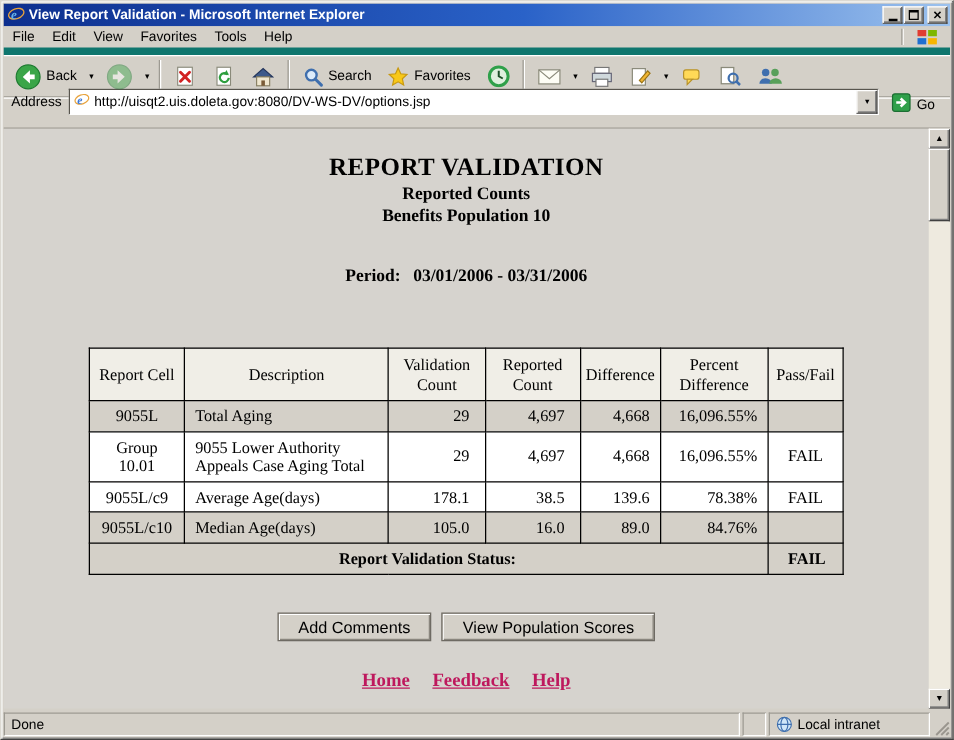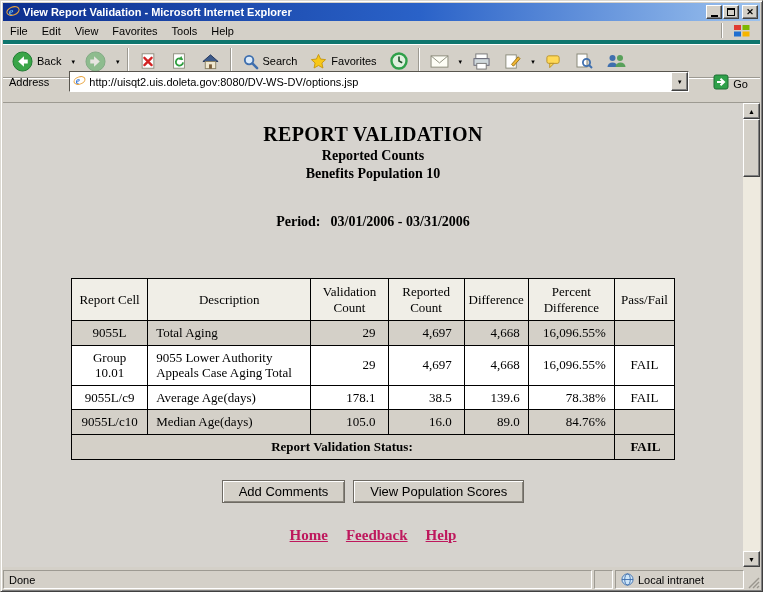--- a/index.html
+++ b/index.html
@@ -20,37 +20,37 @@
   .win-btns{display:flex;gap:1px;}
   .wbtn{width:16px;height:14px;background:#d4d0c8;border:1px solid;
     border-color:#fff #404040 #404040 #fff;box-shadow:inset -1px -1px 0 #808080;
     display:flex;align-items:center;justify-content:center;padding:0;font-family:inherit;}
   .wbtn.close{margin-left:2px;}
   .glyph-min{display:block;width:7px;height:2px;background:#000;margin-top:7px;}
   .glyph-max{display:block;width:8px;height:8px;border:1px solid #000;border-top:2px solid #000;}
   .glyph-close{font-size:9px;font-weight:bold;line-height:1;color:#000;}
   
   .menubar{height:23px;flex:0 0 23px;display:flex;align-items:stretch;
-    font-size:11px;border-bottom:4px solid #0f766e;background:#d4d0c8;}
+    font-size:11px;border-bottom:6px solid #0f766e;background:#d4d0c8;}
   .menu-item{display:flex;align-items:center;padding:0 7px;cursor:default;}
   .menu-spacer{flex:1;}
   .menu-sep{width:2px;margin:2px 1px;border-left:1px solid #9d9a92;border-right:1px solid #fff;}
   .win-flag{width:36px;display:flex;align-items:center;justify-content:center;}
   
   .toolbar{height:34px;flex:0 0 34px;display:flex;align-items:center;gap:1px;
     padding:0 3px;border-top:1px solid #fff;border-bottom:1px solid #9d9a92;background:#d4d0c8;}
   .tbtn{height:48px;display:flex;align-items:center;gap:4px;padding:0 5px;border:1px solid transparent;}
   .tbtn.drop{padding:0 2px;}
   .tlabel{font-size:11px;color:#000;}
   .dd{font-size:7px;line-height:1;color:#000;}
   .tsep{width:2px;height:26px;border-left:1px solid #9d9a92;border-right:1px solid #fff;margin:0 3px;}
   .dis{opacity:.45;}
   .tbtn svg,.win-flag svg,.go-btn svg,.sb-pane svg{display:block;}
   
-  .addressbar{height:25px;flex:0 0 25px;display:flex;align-items:center;gap:20px;
+  .addressbar{height:25px;flex:0 0 25px;display:flex;align-items:center;gap:6px;
     padding:0 4px 18px 6px;border-top:1px solid #fff;border-bottom:1px solid #9d9a92;background:#d4d0c8;}
   .addr-label{font-size:11px;color:#000;}
   .addr-field{flex:1;height:21px;background:#fff;border:1px solid;
     border-color:#58554e #fff #fff #58554e;display:flex;align-items:center;padding-left:3px;}
   .addr-input{flex:1;border:none;outline:none;background:transparent;
     font-family:"Liberation Sans",sans-serif;font-size:11px;height:15px;padding:0 3px;color:#000;}
   .addr-drop{width:17px;height:19px;background:#d4d0c8;border:1px solid;
     border-color:#fff #404040 #404040 #fff;box-shadow:inset -1px -1px 0 #808080;
     display:flex;align-items:center;justify-content:center;font-size:6px;}
   .go-btn{display:flex;align-items:flex-end;gap:4px;padding:0 8px 0 4px;font-size:11px;color:#000;}
@@ -71,21 +71,21 @@
   tr.white td{background:#ffffff;}
   .rv-table td:nth-child(1){text-align:center;}
   .rv-table tbody td:nth-child(2){text-align:left;padding-left:8px;}
   .rv-table td:nth-child(3),.rv-table td:nth-child(4){text-align:right;padding-right:12px;}
   .rv-table td:nth-child(5){text-align:right;padding-right:8px;margin-left:35px;}
   .rv-table td:nth-child(6){text-align:right;padding-right:8px;}
   .rv-table td:nth-child(7){text-align:center;}
   tr.status-row td{background:#d4d0c8;font-weight:bold;height:24px;}
   td.status-label{text-align:right;padding-right:8px !important;}
   td.status-value{text-align:center !important;}
-  .btn-row{margin-top:20px;display:flex;justify-content:center;gap:8px;}
+  .btn-row{margin-top:30px;display:flex;justify-content:center;gap:8px;}
   .xp-btn{font-family:"Liberation Sans",sans-serif;font-size:13px;color:#000;
     background:#d4d0c8;border:1px solid #6e6a63;
     box-shadow:inset 1px 1px 0 #ffffff, inset -1px -1px 0 #8a867e;
     padding:3px 16px;height:23px;}
   .links-row{margin-top:24px;display:flex;justify-content:center;gap:18px;}
   .pg-link{color:#be185d;font-weight:bold;font-size:15px;text-decoration:underline;cursor:pointer;
     font-family:"Liberation Serif",serif;}
   
   .scrollbar{width:17px;flex:0 0 17px;display:flex;flex-direction:column;background:#eeeadf;}
   .sb-btn{height:16px;flex:0 0 16px;background:#d4d0c8;border:1px solid;

